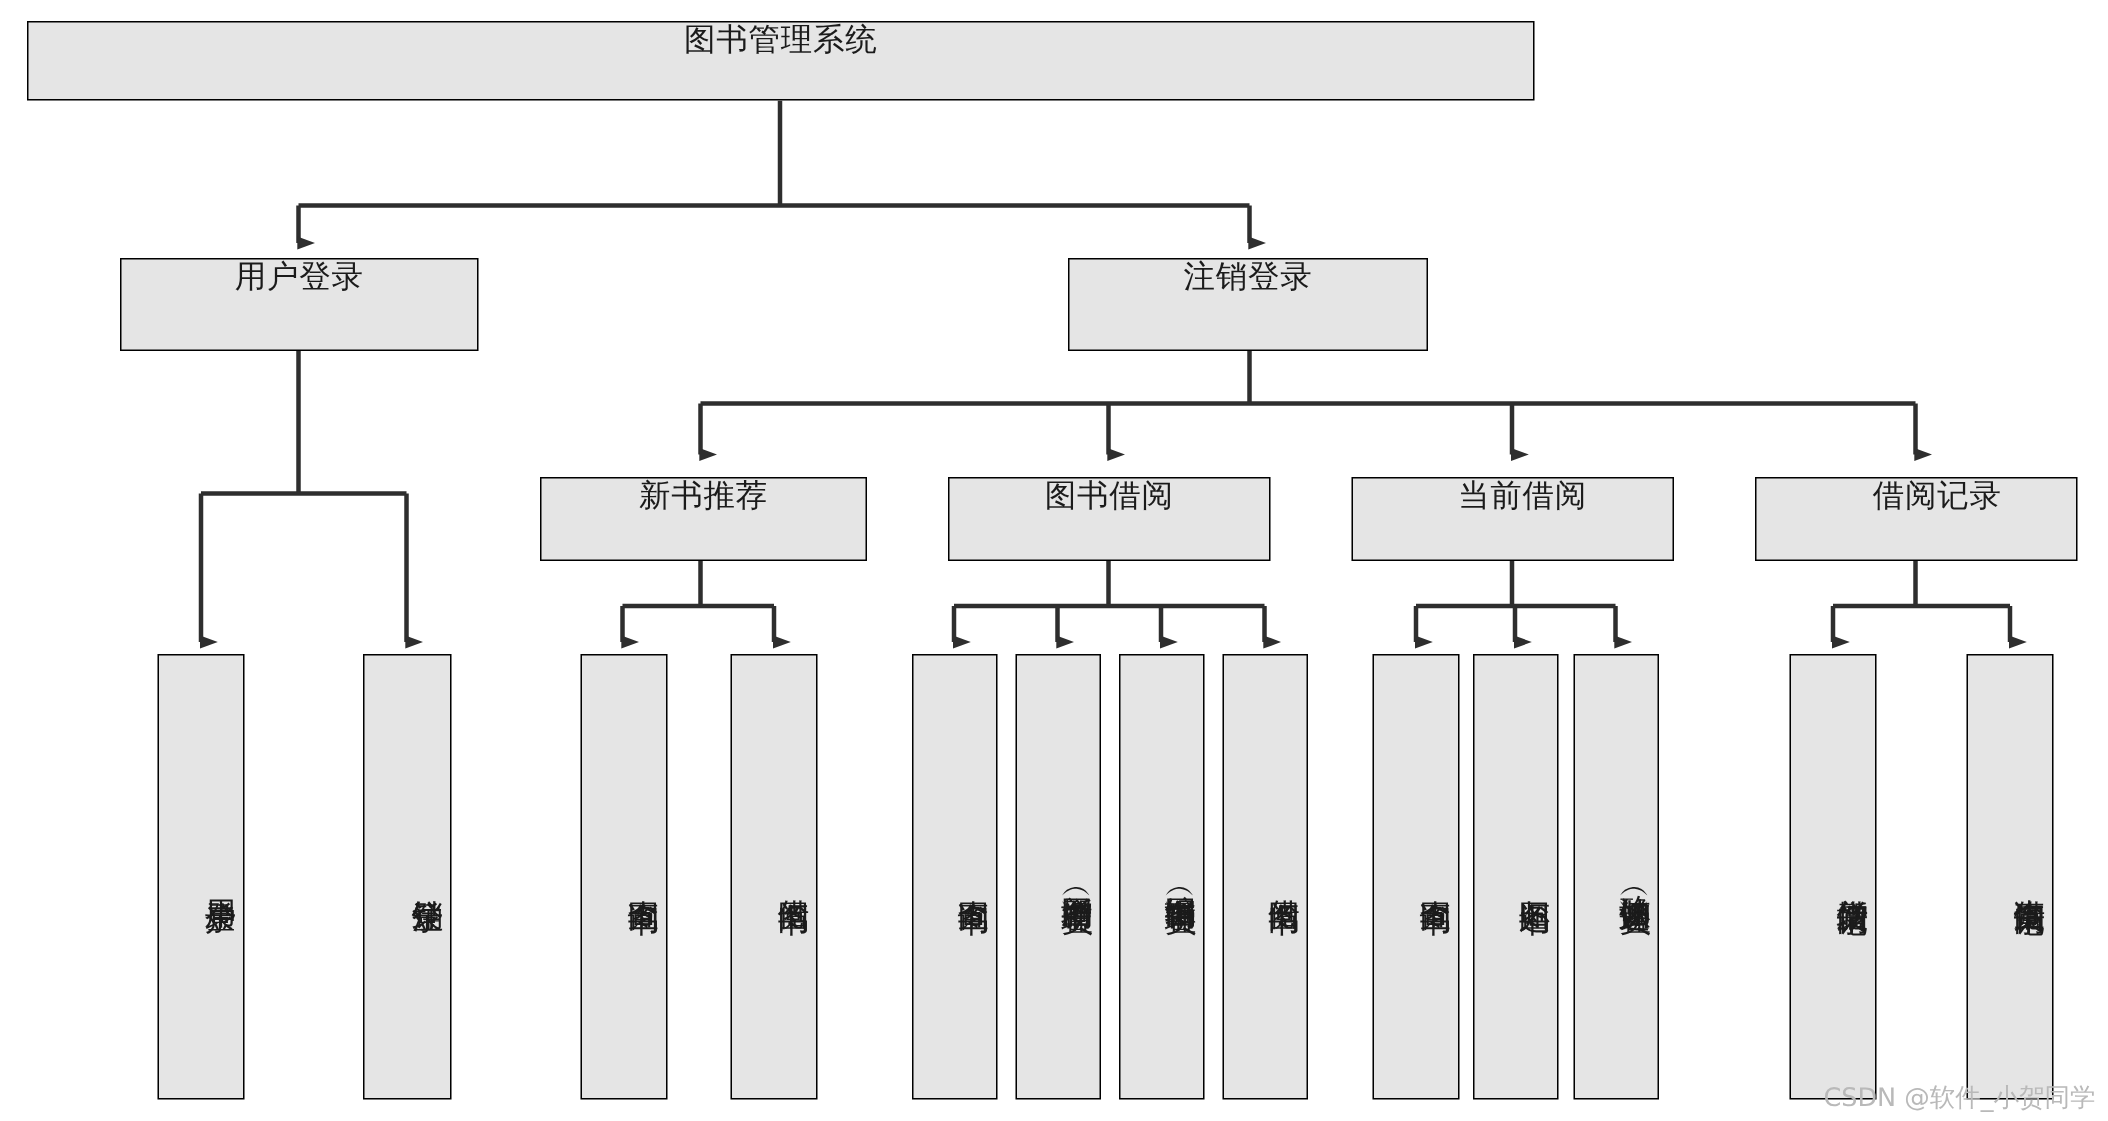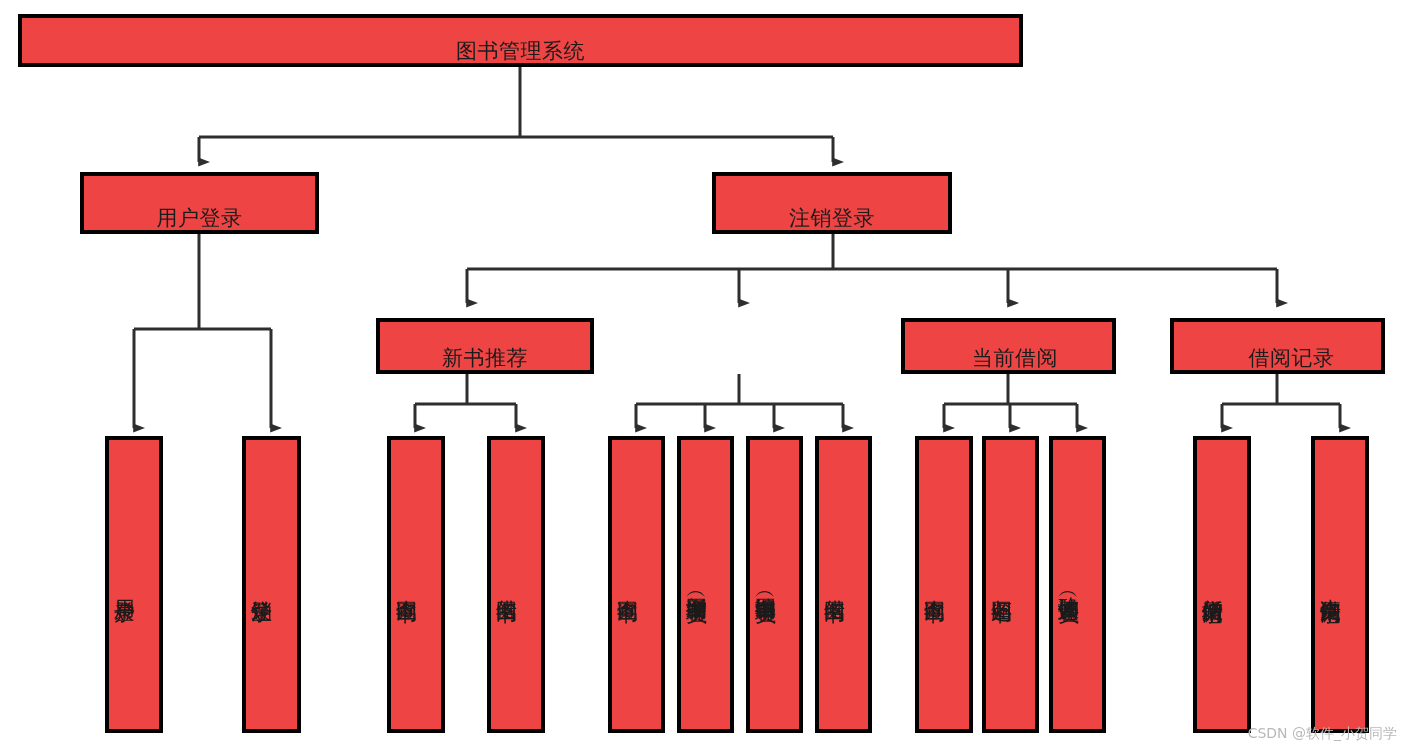--- a/index.html
+++ b/index.html
@@ -13,24 +13,24 @@
   #canvas {
     position: relative;
     width: 1405px;
     height: 747px;
     background: #ffffff;
     overflow: hidden;
   }
   .node {
     position: absolute;
     box-sizing: border-box;
-    border: 4px solid #000000;
-    background: #ef4444;
+    border: 1px solid #000000;
+    background: #e5e5e5;
     display: flex;
-    align-items: flex-end;
+    align-items: flex-start;
     justify-content: center;
     color: #1b1b1b;
   }
   .node.horiz {
     font-size: 21px;
     letter-spacing: 0.5px;
     line-height: 1.1;
   }
   .node.vert {
     writing-mode: vertical-rl;
@@ -51,21 +51,21 @@
     left: 0;
     top: 0;
     width: 1405px;
     height: 747px;
     pointer-events: none;
   }
   .watermark {
     position: absolute;
     right: 8px;
     bottom: 4px;
-    font-size: 14px;
+    font-size: 17px;
     color: #b9b9b9;
     white-space: nowrap;
     font-family: "DejaVu Sans", "Liberation Sans", sans-serif;
   }
 </style>
 </head>
 <body>
 
 <div id="canvas">
 
@@ -123,22 +123,25 @@
     <span>图书管理系统</span>
   </div>
 
   <div class="node horiz" style="left:80px; top:172px; width:239px; height:62px;">
     <span>用户登录</span>
   </div>
   <div class="node horiz" style="left:712px; top:172px; width:240px; height:62px;">
     <span>注销登录</span>
   </div>
 
-  <div class="node horiz" style="left:360px; top:318px; width:218px; height:56px;margin-left:16px;">
+  <div class="node horiz" style="left:360px; top:318px; width:218px; height:56px;">
     <span>新书推荐</span>
+  </div>
+  <div class="node horiz" style="left:632px; top:318px; width:215px; height:56px;">
+    <span>图书借阅</span>
   </div>
   <div class="node horiz" style="left:901px; top:318px; width:215px; height:56px;padding-left:13px;">
     <span>当前借阅</span>
   </div>
   <div class="node horiz" style="left:1170px; top:318px; width:215px; height:56px;padding-left:28px;">
     <span>借阅记录</span>
   </div>
 
   <div class="node vert" style="left:105px; top:436px; width:58px; height:297px;">
     <span class="vlabel">用户登录</span>

